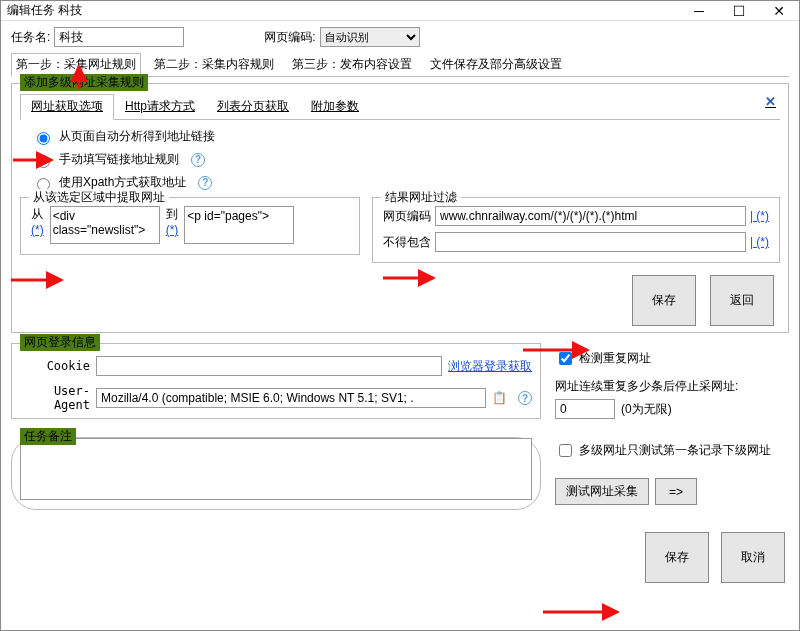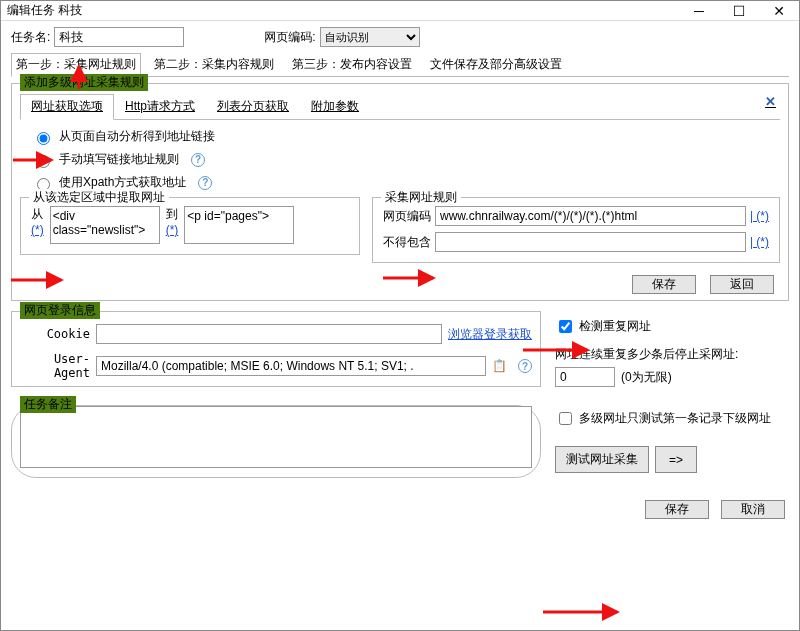--- a/index.html
+++ b/index.html
@@ -115,21 +115,21 @@
   .fieldset2 .ft {
     position:absolute; top:-9px; left:8px; background:#fff; padding:0 4px;
   }
   textarea.small {
     font-family: inherit; font-size:12px;
     border:1px solid #999; resize:none;
   }
   .link { color:#1a4fd1; text-decoration:underline; cursor:default; }
   .btn {
     border:1px solid #888; background:#e6e6e6;
-    padding:0 18px; font-family:inherit; font-size:12px;
+    padding:16px 18px; font-family:inherit; font-size:12px;
     min-width:64px;
   }
   .btn.small { padding:2px 10px; min-width:42px; }
   
   .arrow {
     position:absolute; pointer-events:none; z-index:50;
   }
   .arrow svg { display:block; }
   .bottom-buttons {
     display:flex; justify-content:flex-end; gap:12px;
@@ -207,21 +207,21 @@
             <textarea class="small" style="width: 110px; height: 38px;">&lt;div class="newslist"&gt;</textarea>
             <div style="display:flex; flex-direction:column; align-items:center;">
               <span>到</span>
               <span class="link">(*)</span>
             </div>
             <textarea class="small" style="width: 110px; height: 38px;">&lt;p id="pages"&gt;</textarea>
           </div>
         </div>
 
         <div class="fieldset2" style="flex:1;">
-          <span class="ft">采集网址规则</span>
+          <span class="ft">结果网址过滤</span>
           <div style="display:flex; align-items:center; gap:4px; margin-bottom:6px;">
             <span>网页编码</span>
             <input class="text" style="flex: 1 1 0%;" value="www.chnrailway.com/(*)/(*)/(*).(*)html">
             <span class="link">| (*)</span>
           </div>
           <div style="display:flex; align-items:center; gap:4px;">
             <span>不得包含</span>
             <input class="text" style="flex: 1 1 0%;" value="">
             <span class="link">| (*)</span>
           </div>

